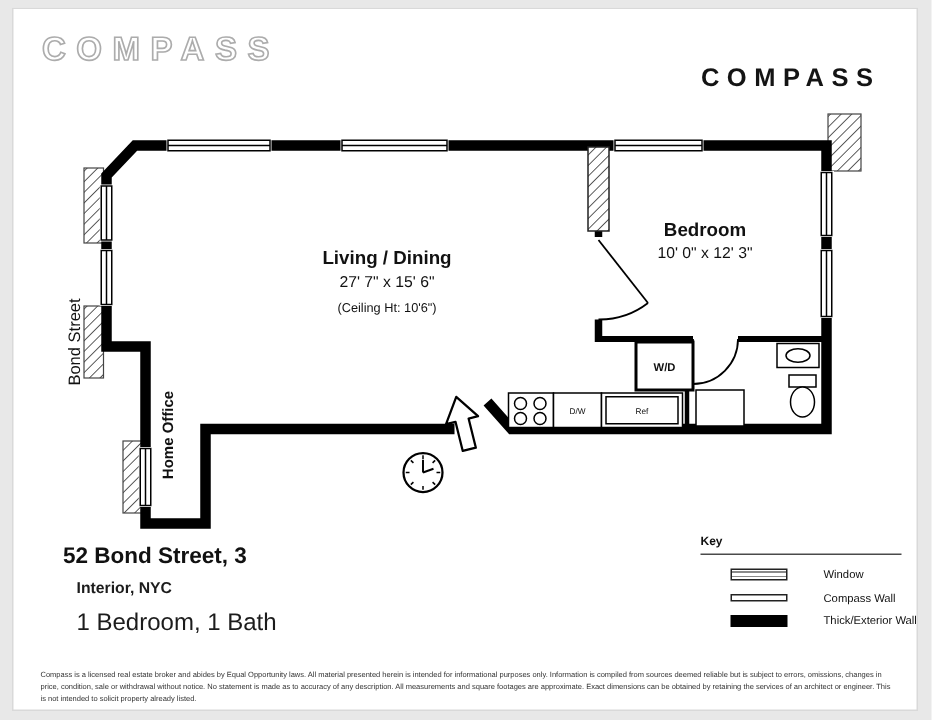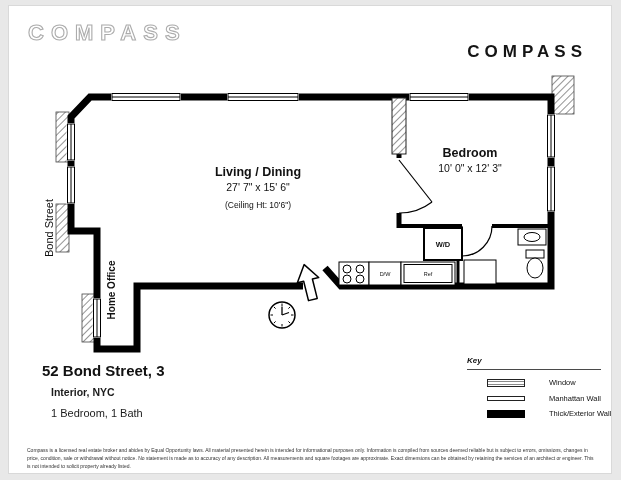--- a/index.html
+++ b/index.html
@@ -11,23 +11,23 @@
   .logo-outline{position:absolute;left:28px;top:20px;font-size:22px;letter-spacing:7px;color:#c9c9c9;}
   @supports (-webkit-text-stroke: 1px black){
     .logo-outline{-webkit-text-stroke:1.1px #acacac;-webkit-text-fill-color:#ffffff;}
   }
   .logo-solid{position:absolute;right:34px;top:42px;font-size:17px;letter-spacing:5px;color:#141414;}
   .plan-svg{position:absolute;left:0;top:0;}
   svg text{font-family:"Liberation Sans",sans-serif;}
   .address{position:absolute;left:42px;top:362px;}
   .address-line1{font-size:15px;font-weight:700;color:#111;}
   .address-line2{font-size:10.5px;font-weight:700;color:#1c1c1c;margin:7px 0 0 9px;}
-  .address-line3{font-size:11px;color:#1c1c1c;margin:9px 0 0 9px;}
+  .address-line3{font-size:16px;color:#1c1c1c;margin:9px 0 0 9px;}
   .key{position:absolute;left:467px;top:356px;width:134px;}
-  .key-title{font-size:8px;font-weight:700;color:#111;font-style:italic;}
+  .key-title{font-size:8px;font-weight:700;color:#111;}
   .key-divider{border:none;border-top:1px solid #4a4a4a;margin:4px 0 8px 0;}
   .key-row{display:flex;align-items:center;margin-bottom:6.5px;padding-left:20px;}
   .key-symbol{width:46px;margin-right:16px;flex:none;display:flex;align-items:center;}
   .key-label{font-size:7.5px;color:#111;white-space:nowrap;}
   .sym-window{width:38px;height:8px;border:1px solid #222;box-sizing:border-box;
               background:repeating-linear-gradient(0deg,#ffffff 0 1px,#8a8a8a 1px 2px,#ffffff 2px 3px);}
   .sym-interior{width:38px;height:5px;border:1px solid #222;box-sizing:border-box;background:#fff;}
   .sym-thick{width:38px;height:8px;background:#000;}
   .disclaimer{position:absolute;left:27px;right:27px;top:446px;font-size:5px;line-height:1.6;color:#333;}
 </style>
@@ -176,21 +176,21 @@
   <div class="key-row">
     <span class="key-symbol">
         <span class="sym-window"></span>
       </span>
     <span class="key-label">Window</span>
   </div>
   <div class="key-row">
     <span class="key-symbol">
         <span class="sym-interior"></span>
       </span>
-    <span class="key-label">Manhattan Wall</span>
+    <span class="key-label">Compass Wall</span>
   </div>
   <div class="key-row">
     <span class="key-symbol">
         <span class="sym-thick"></span>
       </span>
     <span class="key-label">Thick/Exterior Wall</span>
   </div>
 </div>
 
 <div class="disclaimer">Compass is a licensed real estate broker and abides by Equal Opportunity laws. All material presented herein is intended for informational purposes only. Information is compiled from sources deemed reliable but is subject to errors, omissions, changes in price, condition, sale or withdrawal without notice. No statement is made as to accuracy of any description. All measurements and square footages are approximate. Exact dimensions can be obtained by retaining the services of an architect or engineer. This is not intended to solicit property already listed.</div>

